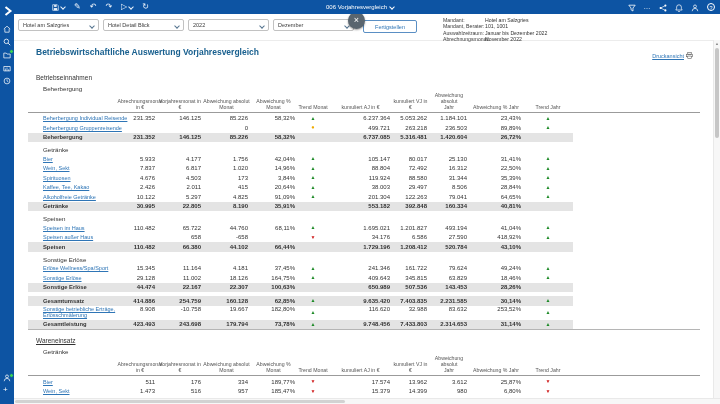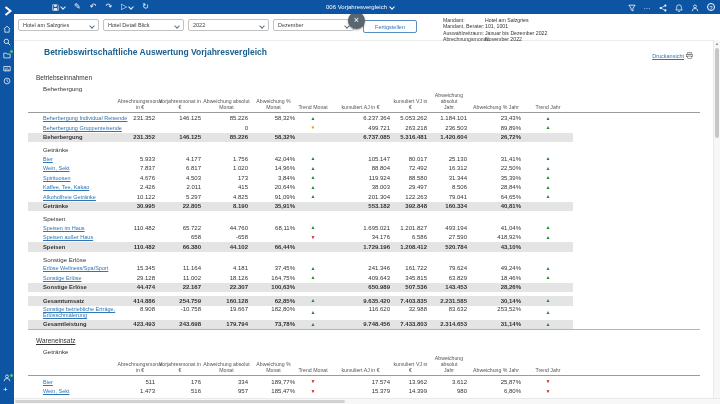--- a/index.html
+++ b/index.html
@@ -41,21 +41,21 @@
              color:#fff;font-size:9px;line-height:16px;text-align:center;z-index:20;
              box-shadow:0 1px 2px rgba(0,0,0,.4);cursor:pointer;}
   .client-info{position:absolute;left:429px;top:3px;font-size:5.2px;line-height:6.3px;}
   .ci-row{display:flex;}
   .ci-label{width:42px;color:#3c3c3c;}
   .ci-value{color:#333;}
 
   
   .content{position:absolute;left:14px;top:40px;width:699px;height:358px;background:#fff;overflow:hidden;}
   .content-inner{padding:7px 0 0 14px;}
-  .page-title{font-size:8.5px;font-weight:bold;color:#19608f;margin:0 0 17px 16px;}
+  .page-title{font-size:8.5px;font-weight:bold;color:#19608f;margin:0 0 17px 8px;}
   .print-link{position:absolute;top:12px;right:20px;display:flex;align-items:center;gap:2px;
               font-size:5.5px;color:#2e75b6;cursor:pointer;}
   .print-link u{text-decoration:underline;}
 
   .section{margin-bottom:7px;}
   .sec-title{font-size:6.5px;color:#333;margin:0 0 4px 8px;}
   .sec-title.u{text-decoration:underline;}
   .block{margin-top:4px;}
   .grp{font-size:6.2px;color:#333;margin:0 0 1px 15px;}
 

